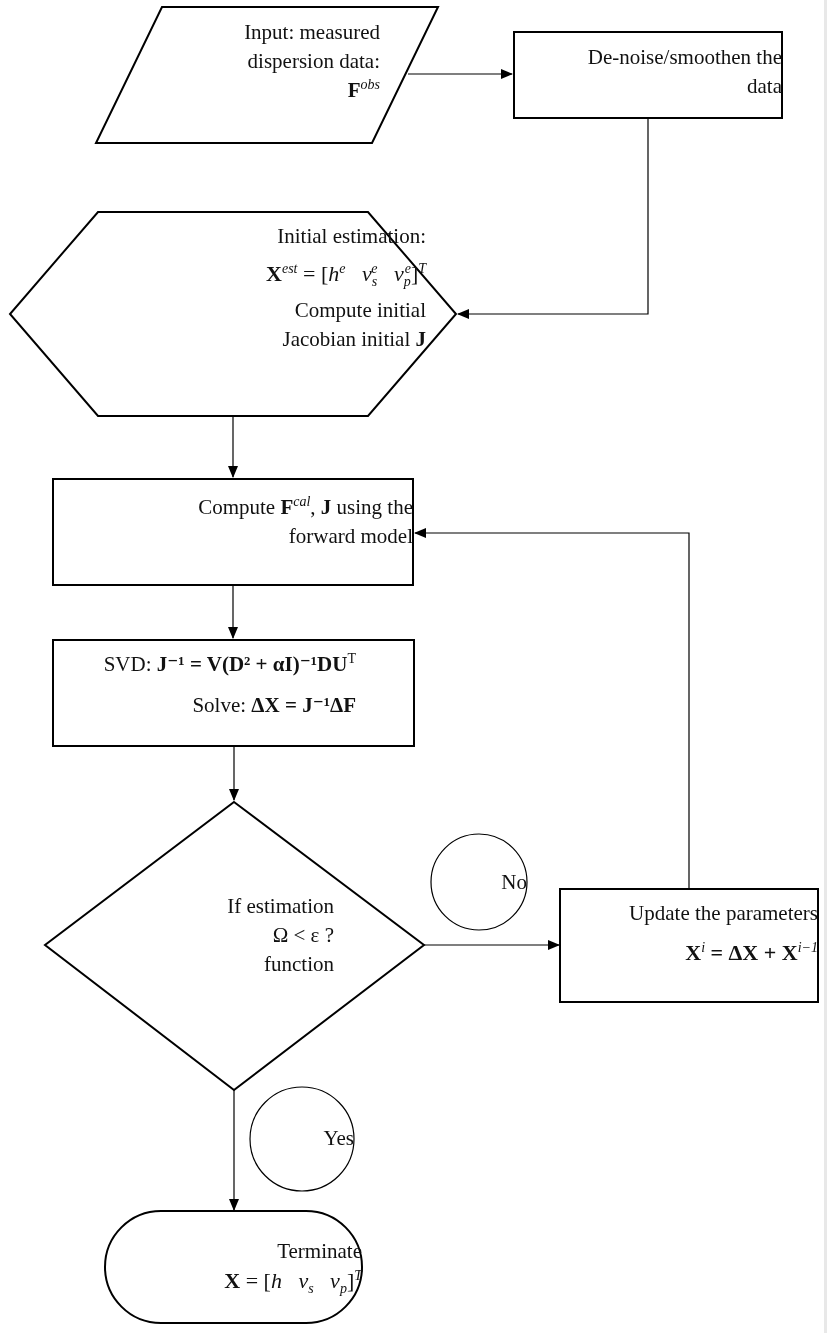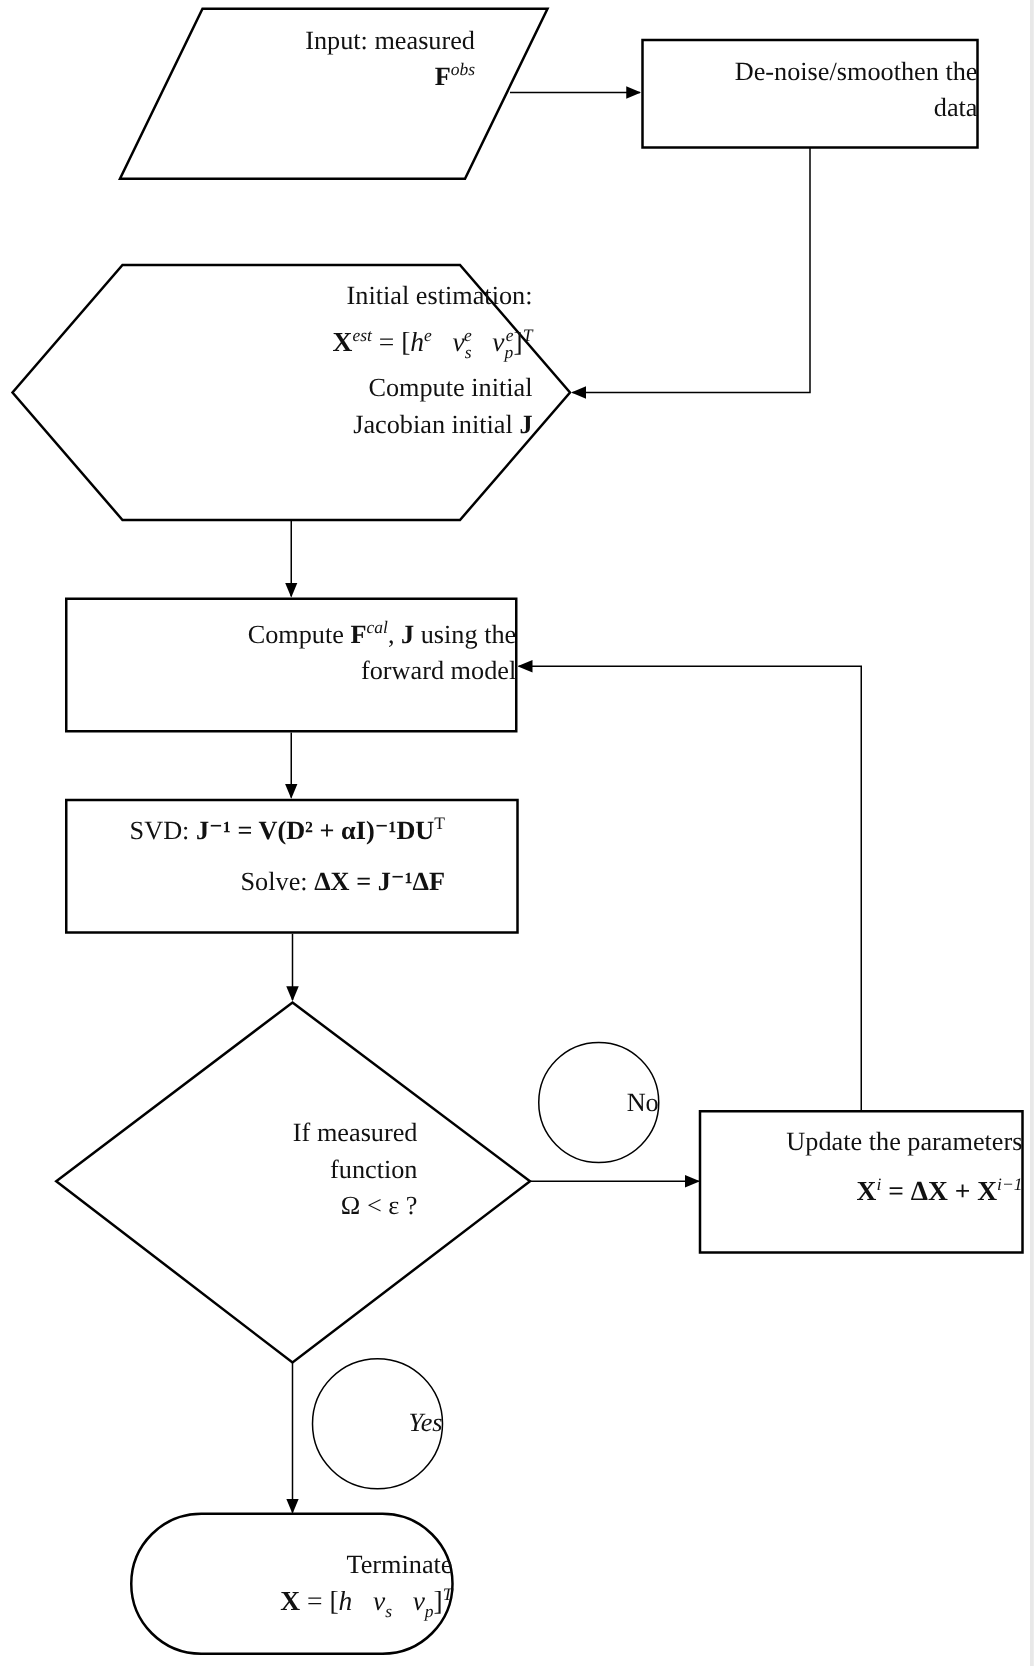--- a/index.html
+++ b/index.html
@@ -43,20 +43,21 @@
   <rect class="shape" x="53" y="640" width="361" height="106"></rect>
   <polygon class="shape" points="234,802 424,945 234,1090 45,945"></polygon>
   <rect class="shape" x="560" y="889" width="258" height="113"></rect>
   <rect class="shape" x="105" y="1211" width="257" height="112" rx="56" ry="56"></rect>
   <circle class="thin" cx="479" cy="882" r="48"></circle>
   <circle class="thin" cx="302" cy="1139" r="52"></circle>
 </svg>
 
 <div class="txt" style="left:150px; top:18px; width:230px;">
   <div>Input: measured</div>
+  <div>dispersion data:</div>
   <div><b>F</b><sup class="it">obs</sup></div>
 </div>
 
 <div class="txt" style="left:514px; top:43px; width:268px;">
   <div>De-noise/smoothen the</div>
   <div>data</div>
 </div>
 
 <div class="txt" style="left:40px; top:222px; width:386px;">
   <div>Initial estimation:</div>
@@ -74,27 +75,27 @@
   <div><span>Compute </span><b>F</b><sup class="it">cal</sup><span>, </span><b>J</b><span> using the</span></div>
   <div>forward model</div>
 </div>
 
 <div class="txt" style="left:53px; top:650px; width:303px;">
   <div><span>SVD: </span><b>J⁻¹ = V(D² + αI)⁻¹DU</b><sup>T</sup></div>
   <div style="margin-top:12px;"><span>Solve: </span><b>ΔX = J⁻¹ΔF</b></div>
 </div>
 
 <div class="txt" style="left:134px; top:892px; width:200px;">
-  <div>If measured</div>
+  <div>If estimation</div>
+  <div>Ω &lt; ε ?</div>
   <div>function</div>
-  <div>Ω &lt; ε ?</div>
 </div>
 
 <div class="txt" style="left:431px; top:868px; width:96px;">No</div>
-<div class="txt" style="left:250px; top:1124px; width:104px;font-style:italic;">Yes</div>
+<div class="txt" style="left:250px; top:1124px; width:104px;">Yes</div>
 
 <div class="txt" style="left:560px; top:899px; width:258px;">
   <div>Update the parameters</div>
   <div class="eq" style="margin-top:10px;"><b>X</b><sup class="it">i</sup><b> = ΔX + X</b><sup class="it">i−1</sup></div>
 </div>
 
 <div class="txt" style="left:105px; top:1237px; width:257px;">
   <div>Terminate</div>
   <div class="eq"><b>X</b><span> = [</span><span class="it">h</span>&nbsp;&nbsp;&nbsp;<span class="it">v</span><sub class="it">s</sub>&nbsp;&nbsp;&nbsp;<span class="it">v</span><sub class="it">p</sub><span>]</span><sup class="it">T</sup></div>
 </div>

